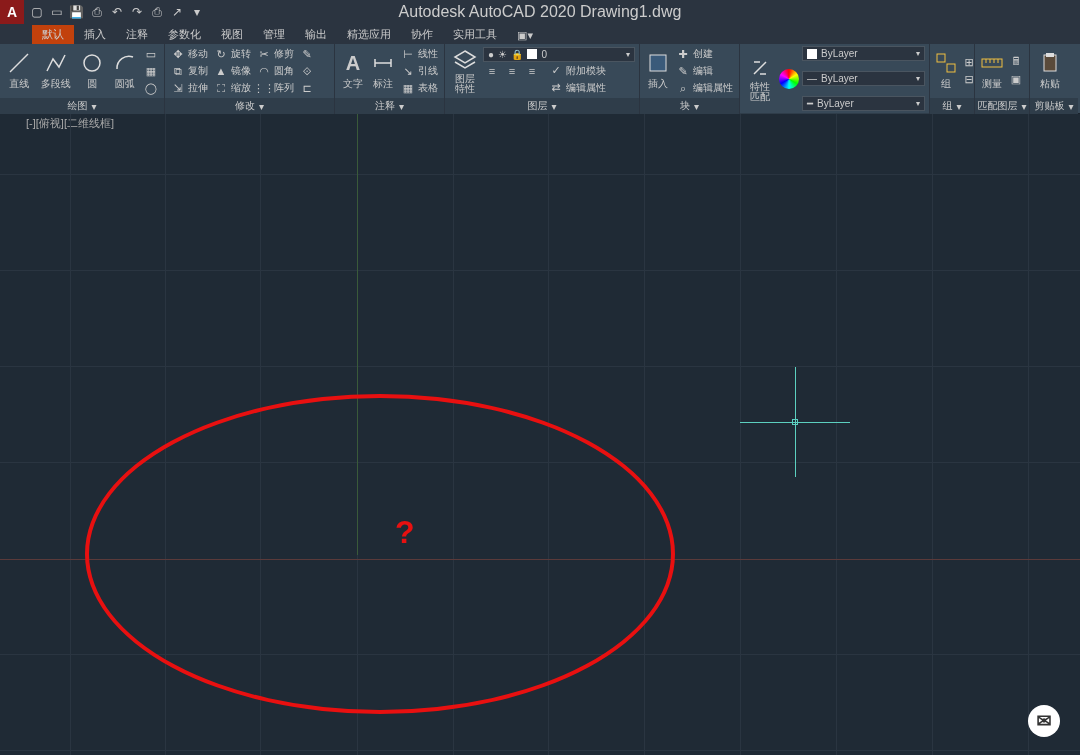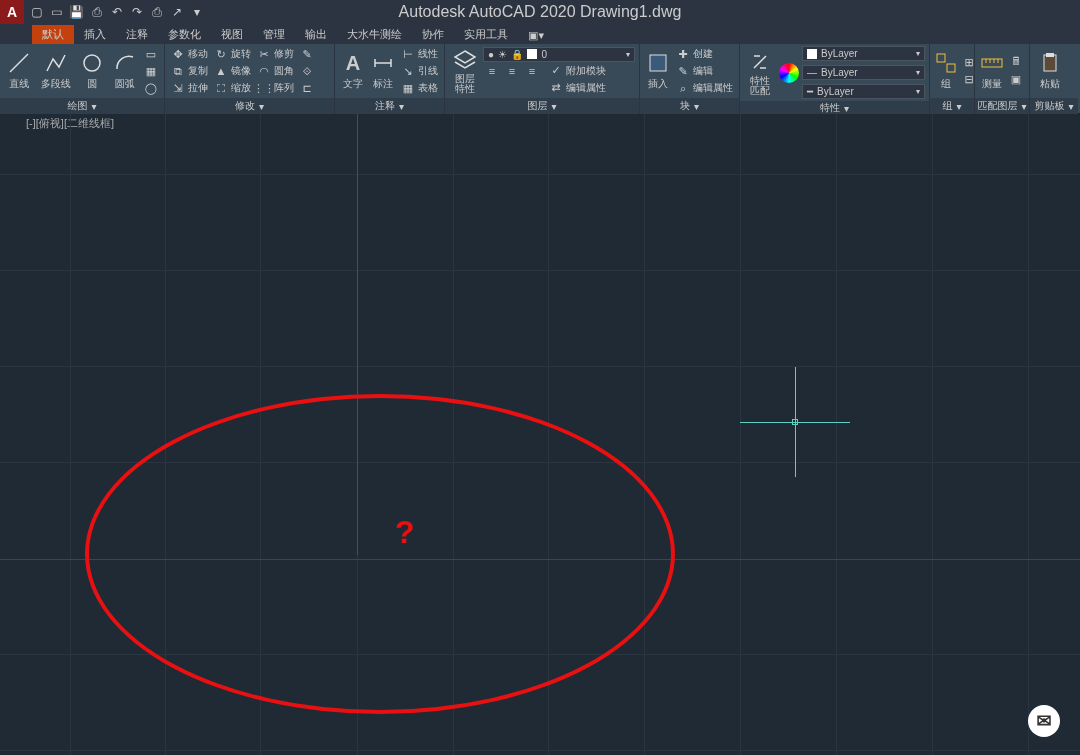--- a/index.html
+++ b/index.html
@@ -60,21 +60,21 @@
 </div>
 
 <div class="tabbar">
   <div class="tab active">默认</div>
   <div class="tab">插入</div>
   <div class="tab">注释</div>
   <div class="tab">参数化</div>
   <div class="tab">视图</div>
   <div class="tab">管理</div>
   <div class="tab">输出</div>
-  <div class="tab">大水牛测绘</div>
+  <div class="tab">精选应用</div>
   <div class="tab">协作</div>
   <div class="tab">实用工具</div>
   <div class="tab">▣▾</div>
 </div>
 
 <div class="ribbon">
 
   <div class="panel" style="width:165px">
     <div class="panel-body">
       <div class="big-btn">
@@ -301,21 +301,21 @@
       <div class="big-btn">
         <svg class="icon-box" viewBox="0 0 24 24">
             <path d="M6 18L18 6M6 6h6M12 18h6" stroke="#ddd" stroke-width="1.5"></path>
           </svg>
         <span style="white-space:pre-line;text-align:center;line-height:1">特性
 匹配</span>
       </div>
       <div class="big-btn" style="width:22px">
         <div class="icon-box" style="background:conic-gradient(red,yellow,lime,cyan,blue,magenta,red);border-radius:50%;width:20px;height:20px"></div>
       </div>
-      <div class="col" style="flex:1;gap:4px">
+      <div class="col" style="flex:1;gap:10px">
         <div class="dropdown">
             <span style="width:10px;height:10px;background:#fff;display:inline-block"></span>
             <span>ByLayer</span>
             <span class="caret">▾</span>
           </div>
         <div class="dropdown">
             <span>—</span>
             <span>ByLayer</span>
             <span class="caret">▾</span>
           </div>

